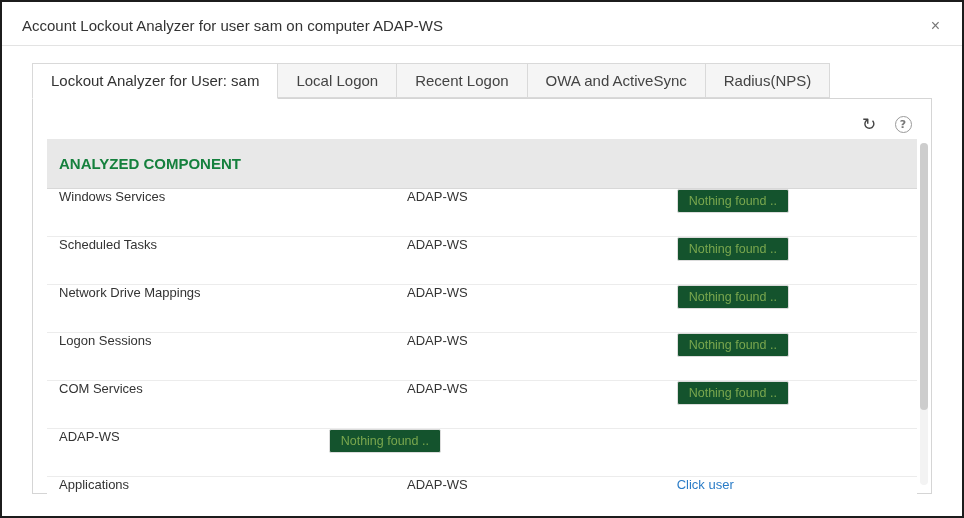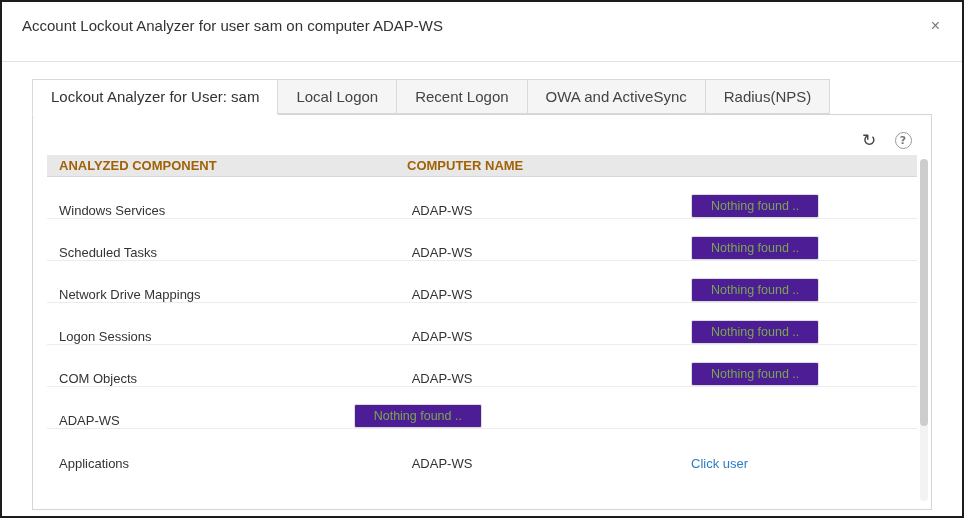--- a/index.html
+++ b/index.html
@@ -12,21 +12,21 @@
   .frame {
     width: 964px; height: 518px;
     border: 2px solid #1c1c1c;
     background: #fff;
     position: relative;
     overflow: hidden;
   }
   
   .modal-header {
     position: relative;
-    padding: 15px 20px 27px 20px;
+    padding: 15px 20px 11px 20px;
     border-bottom: 1px solid #e3e3e3;
   }
   .modal-title { font-size: 15px; color: #333; font-weight: 400; }
   .close-btn {
     position: absolute; right: 18px; top: 14px;
     background: none; border: none;
     font-size: 16px; color: #777; cursor: pointer;
     line-height: 1; padding: 2px 4px;
     font-family: "Liberation Sans", sans-serif;
   }
@@ -85,43 +85,42 @@
     display: flex; align-items: center; justify-content: center;
   }
   
   .table { width: 100%; }
   .thead {
     display: flex;
     background: #e8e8e8;
     border-bottom: 1px solid #d8d8d8;
   }
   .th {
-    font-size: 13px; font-weight: bold; color: #a16207;
-    padding: 3px 12px;
+    font-size: 15px; font-weight: bold; color: #15803d;
+    padding: 16px 12px;
   }
   .tr {
     display: flex;
-    align-items: flex-end;
+    align-items: flex-start;
     border-bottom: 1px solid #ececec;
-    height: 42px;
-    background: #fff;
-    gap: 25px;
+    height: 48px;
+    background: #fff;
   }
   .tr:last-child { border-bottom: none; }
   .td { font-size: 13px; color: #333; padding: 0 12px; }
   .col-component { width: 40%; }
   .col-computer  { width: 31%; }
   .col-details   { width: 29%; }
   .badge {
     display: inline-block;
-    background: #4c1d95;
+    background: #14532d;
     border: 1px solid #dcdcdc;
     color: var(--badge-color, #7aa74e);
     font-size: 12.5px;
-    padding: 4px 19px;
+    padding: 4px 11px;
     border-radius: 2px;
   }
   .details-link {
     color: var(--link-color, #2a7cc7);
     font-size: 13px;
     text-decoration: none;
     cursor: pointer;
   }
   
   .scrollbar-track {
@@ -163,21 +162,20 @@
       <button class="icon-btn">↻</button>
       <button class="icon-btn">
         <span class="help-circle">?</span>
       </button>
     </div>
 
     <div class="table">
 
       <div class="thead">
         <div class="th col-component">ANALYZED COMPONENT</div>
-        <div class="th col-computer">COMPUTER NAME</div>
       </div>
 
       <div class="tr">
         <div class="td col-component">Windows Services</div>
         <div class="td col-computer">ADAP-WS</div>
         <div class="td col-details"><span class="badge">Nothing found ..</span></div>
       </div>
 
       <div class="tr">
         <div class="td col-component">Scheduled Tasks</div>
@@ -191,21 +189,21 @@
         <div class="td col-details"><span class="badge">Nothing found ..</span></div>
       </div>
 
       <div class="tr">
         <div class="td col-component">Logon Sessions</div>
         <div class="td col-computer">ADAP-WS</div>
         <div class="td col-details"><span class="badge">Nothing found ..</span></div>
       </div>
 
       <div class="tr">
-        <div class="td col-component">COM Objects</div>
+        <div class="td col-component">COM Services</div>
         <div class="td col-computer">ADAP-WS</div>
         <div class="td col-details"><span class="badge">Nothing found ..</span></div>
       </div>
 
       <div class="tr">
         <div class="td col-computer">ADAP-WS</div>
         <div class="td col-details"><span class="badge">Nothing found ..</span></div>
       </div>
 
       <div class="tr">

